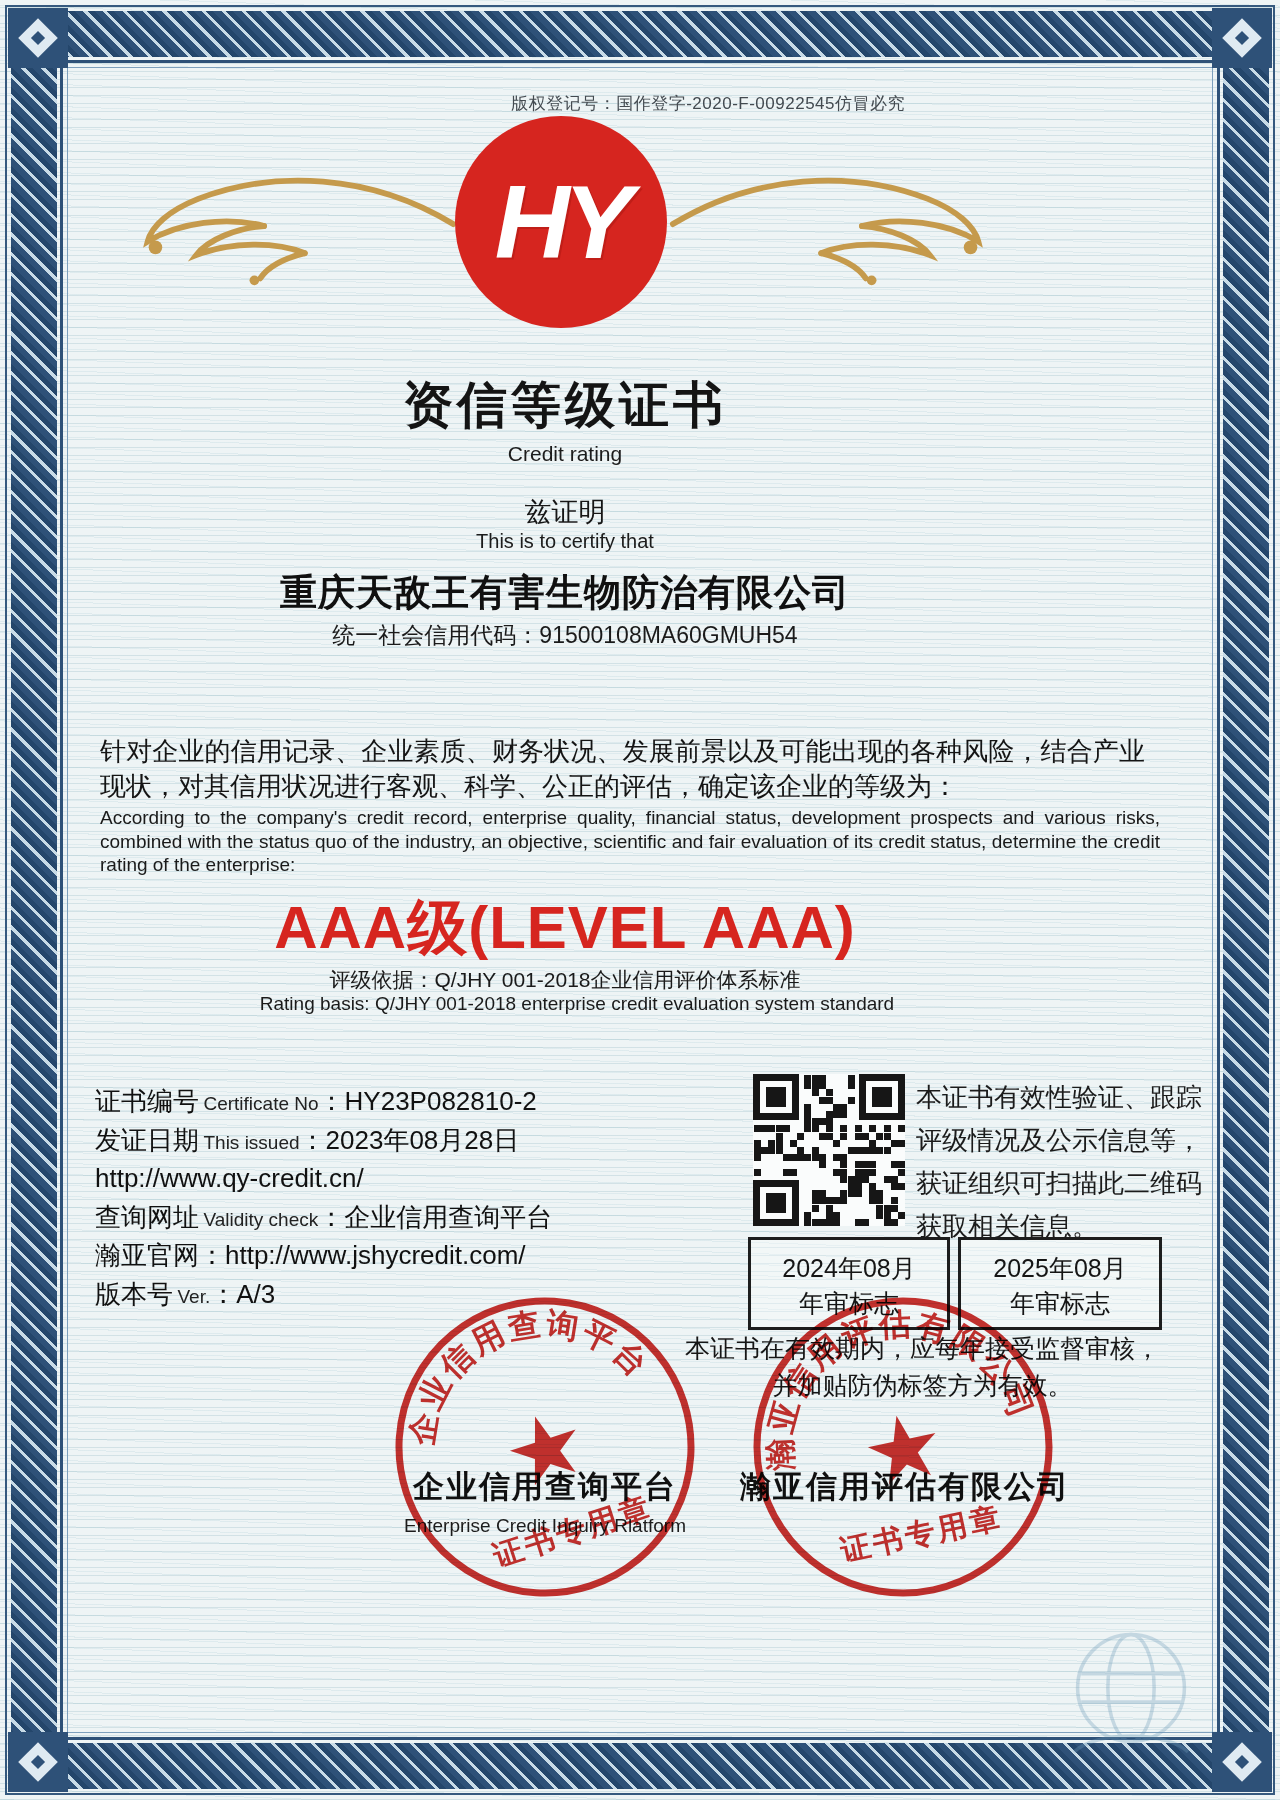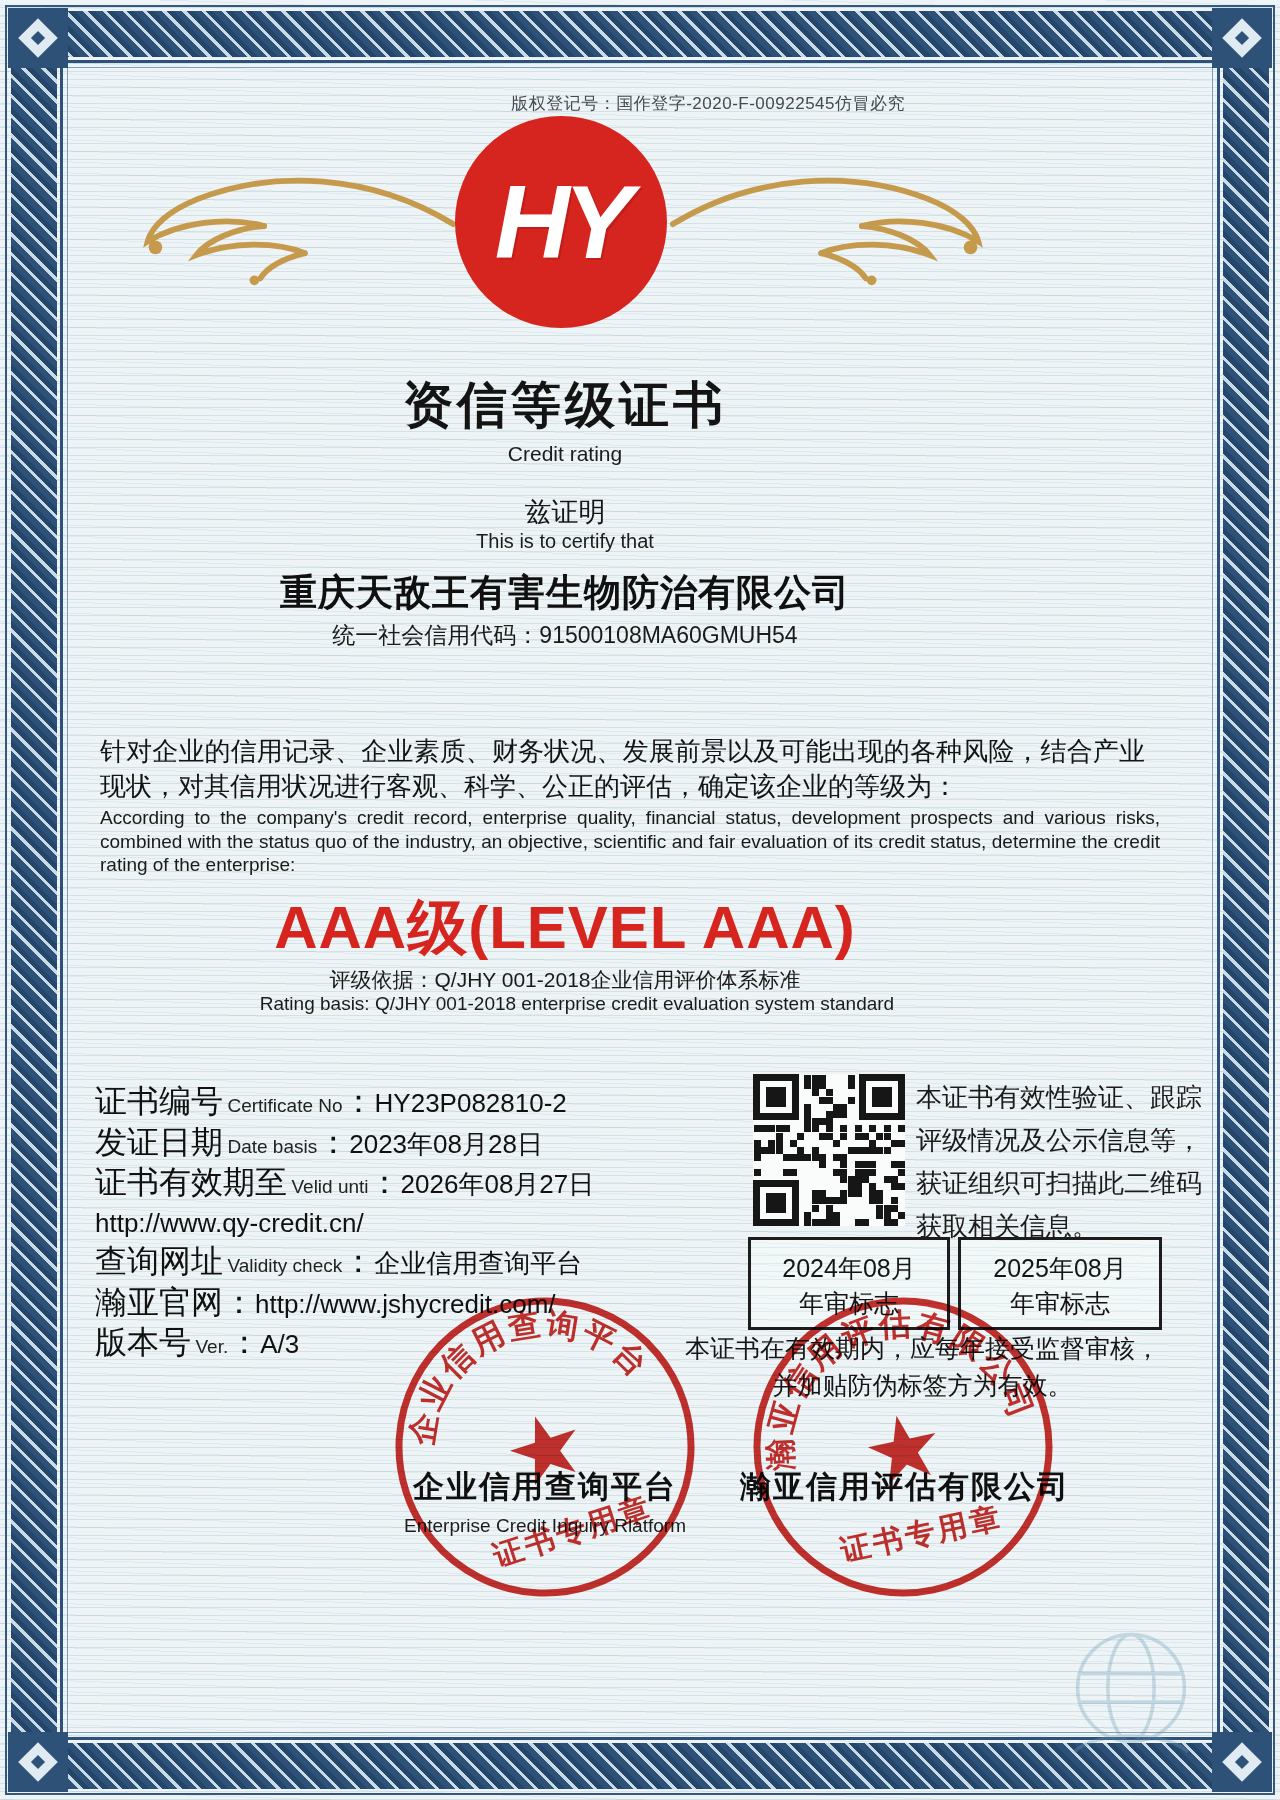--- a/index.html
+++ b/index.html
@@ -52,21 +52,21 @@
     text-align:justify;color:#141414;}
   .stmt-en{position:absolute;left:100px;top:806px;width:1060px;font-size:19px;line-height:23.5px;
     text-align:justify;color:#1a1a1a;}
   .aaa{top:888px;font-size:60px;font-weight:800;color:#d6251f;letter-spacing:1px;}
   .basis-zh{top:966px;font-size:21px;}
   .basis-en{top:993px;font-size:19px;margin-left:12px;}
 
   
   .details{position:absolute;left:95px;top:1084px;width:580px;}
   .d-row{line-height:34.5px;white-space:nowrap;}
-  .d-zh{font-size:32px;color:#111;}
+  .d-zh{font-size:26px;color:#111;}
   .d-en{font-size:19px;color:#222;}
   .d-val{font-size:26px;color:#111;}
 
   
   .qr{position:absolute;left:753px;top:1074px;width:152px;height:152px;background:#fafcfc;}
   .qr i{position:absolute;width:7px;height:7px;background:#161616;}
   .finder{position:absolute;width:46px;height:46px;border:7px solid #161616;background:#fafcfc;}
   .finder::after{content:"";position:absolute;inset:6px;background:#161616;}
   .finder.tl{left:0;top:0}.finder.tr{right:0;top:0}.finder.bl{left:0;bottom:0}
   .qr-note{position:absolute;left:916px;top:1076px;width:290px;font-size:26px;line-height:43px;color:#1b1b1b;}
@@ -149,25 +149,21 @@
   <div class="center-col basis-zh">评级依据：Q/JHY 001-2018企业信用评价体系标准</div>
   <div class="center-col basis-en">Rating basis: Q/JHY 001-2018 enterprise credit evaluation system standard</div>
 
   <div class="details">
     <div class="d-row">
       <span class="d-zh">证书编号</span>
       <span class="d-en">Certificate No</span><span class="d-zh">：</span><span class="d-val">HY23P082810-2</span>
     </div>
     <div class="d-row">
       <span class="d-zh">发证日期</span>
-      <span class="d-en">Date basis</span><span class="d-zh">：</span><span class="d-val">2023年08月28日</span>
-    </div>
-    <div class="d-row">
-      <span class="d-zh">证书有效期至</span>
-      <span class="d-en">Velid unti</span><span class="d-zh">：</span><span class="d-val">2026年08月27日</span>
+      <span class="d-en">This issued</span><span class="d-zh">：</span><span class="d-val">2023年08月28日</span>
     </div>
     <div class="d-row">
       <span class="d-val">http://www.qy-credit.cn/</span>
     </div>
     <div class="d-row">
       <span class="d-zh">查询网址</span>
       <span class="d-en">Validity check</span><span class="d-zh">：</span><span class="d-val">企业信用查询平台</span>
     </div>
     <div class="d-row">
       <span class="d-zh">瀚亚官网：</span><span class="d-val">http://www.jshycredit.com/</span>

